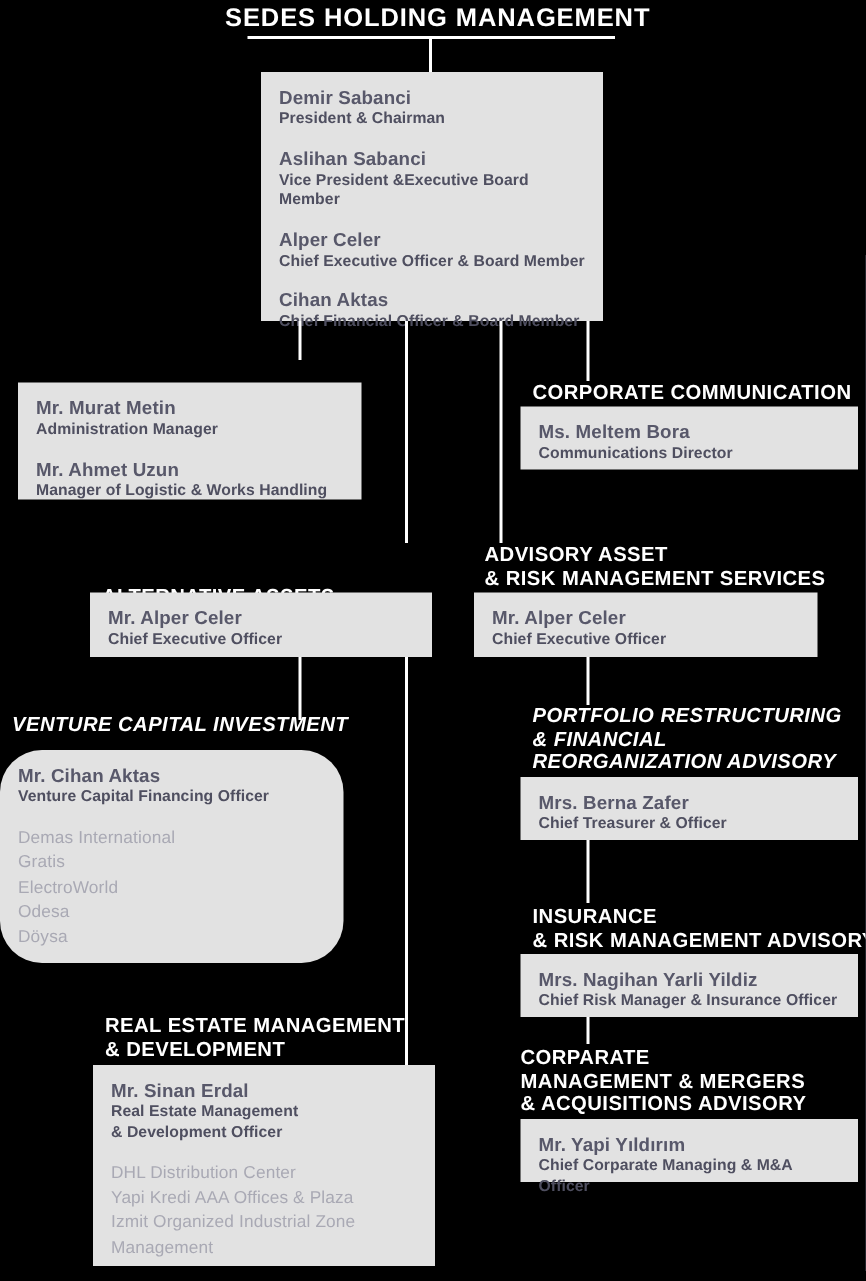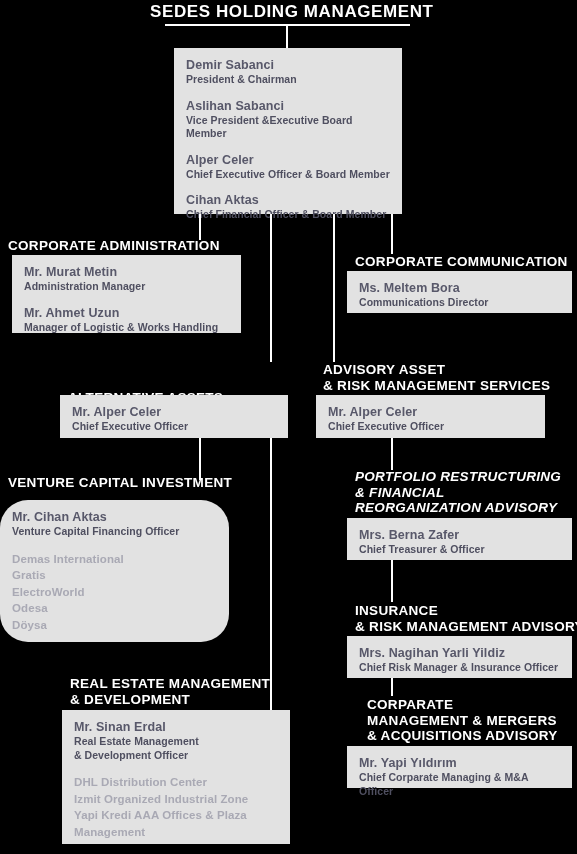--- a/index.html
+++ b/index.html
@@ -77,21 +77,21 @@
     font-weight: bold;
     line-height: 13.5px;
     letter-spacing: 0.05px;
   }
   .holdings {
     margin-top: 12px;
   }
   .holding {
     color: #a9a9b4;
     font-size: 11.5px;
-    font-weight: bold;
+    font-weight: normal;
     line-height: 16.5px;
     letter-spacing: 0.1px;
   }
 </style>
 </head>
 <body>
 
 <div id="chart">
 
   <div class="root-title" style="left:150px; top:2px; width:280px;">SEDES HOLDING MANAGEMENT</div>
@@ -119,21 +119,20 @@
   </div>
 
   <div class="vline" style="left:199px; top:214px; height:26px;"></div>
 
   <div class="vline" style="left:270px; top:214px; height:148px;"></div>
 
   <div class="vline" style="left:333px; top:214px; height:148px;"></div>
 
   <div class="vline" style="left:391px; top:214px; height:40px;"></div>
 
-  <div class="sec-title" style="left:8px; top:238px;">CORPORATE ADMINISTRATION</div>
   <div class="box" style="left:12px; top:255px; width:229px; height:78px;">
     <div class="person">
       <div class="p-name">Mr. Murat Metin</div>
       <div class="p-role">Administration Manager</div>
     </div>
     <div class="person">
       <div class="p-name">Mr. Ahmet Uzun</div>
       <div class="p-role">Manager of Logistic &amp; Works Handling</div>
     </div>
   </div>
@@ -161,21 +160,21 @@
     <div class="person">
       <div class="p-name">Mr. Alper Celer</div>
       <div class="p-role">Chief Executive Officer</div>
     </div>
   </div>
 
   <div class="vline" style="left:199px; top:438px; height:42px;"></div>
   <div class="vline" style="left:270px; top:438px; height:352px;"></div>
   <div class="vline" style="left:391px; top:438px; height:32px;"></div>
 
-  <div class="sec-title" style="left:8px; top:475px;">VENTURE CAPITAL INVESTMENT</div>
+  <div class="sec-title" style="left:8px; top:475px;font-style:italic;">VENTURE CAPITAL INVESTMENT</div>
   <div class="box" style="left:0px; top:500px; width:229px; height:142px;border-radius:28px;">
     <div class="person">
       <div class="p-name">Mr. Cihan Aktas</div>
       <div class="p-role">Venture Capital Financing Officer</div>
     </div>
     <div class="holdings">
       <div class="holding">Demas International</div>
       <div class="holding">Gratis</div>
       <div class="holding">ElectroWorld</div>
       <div class="holding">Odesa</div>
@@ -199,39 +198,39 @@
 &amp; RISK MANAGEMENT ADVISORY</div>
   <div class="box" style="left:347px; top:636px; width:225px; height:42px;">
     <div class="person">
       <div class="p-name">Mrs. Nagihan Yarli Yildiz</div>
       <div class="p-role">Chief Risk Manager &amp; Insurance Officer</div>
     </div>
   </div>
 
   <div class="vline" style="left:391px; top:678px; height:18px;"></div>
 
-  <div class="sec-title" style="left:367px; top:697px;">CORPARATE
+  <div class="sec-title" style="left:347px; top:697px;">CORPARATE
 MANAGEMENT &amp; MERGERS
 &amp; ACQUISITIONS ADVISORY</div>
   <div class="box" style="left:347px; top:746px; width:225px; height:42px;">
     <div class="person">
       <div class="p-name">Mr. Yapi Yıldırım</div>
       <div class="p-role">Chief Corparate Managing &amp; M&amp;A Officer</div>
     </div>
   </div>
 
   <div class="sec-title" style="left:70px; top:676px;">REAL ESTATE MANAGEMENT
 &amp; DEVELOPMENT</div>
   <div class="box" style="left:62px; top:710px; width:228px; height:134px;">
     <div class="person">
       <div class="p-name">Mr. Sinan Erdal</div>
       <div class="p-role" style="white-space:pre-line;">Real Estate Management
 &amp; Development Officer</div>
     </div>
     <div class="holdings">
       <div class="holding">DHL Distribution Center</div>
+      <div class="holding">Yapi Kredi AAA Offices &amp; Plaza</div>
       <div class="holding">Izmit Organized Industrial Zone</div>
-      <div class="holding">Yapi Kredi AAA Offices &amp; Plaza</div>
       <div class="holding">Management</div>
     </div>
   </div>
 
 </div>
 
 </body></html>

